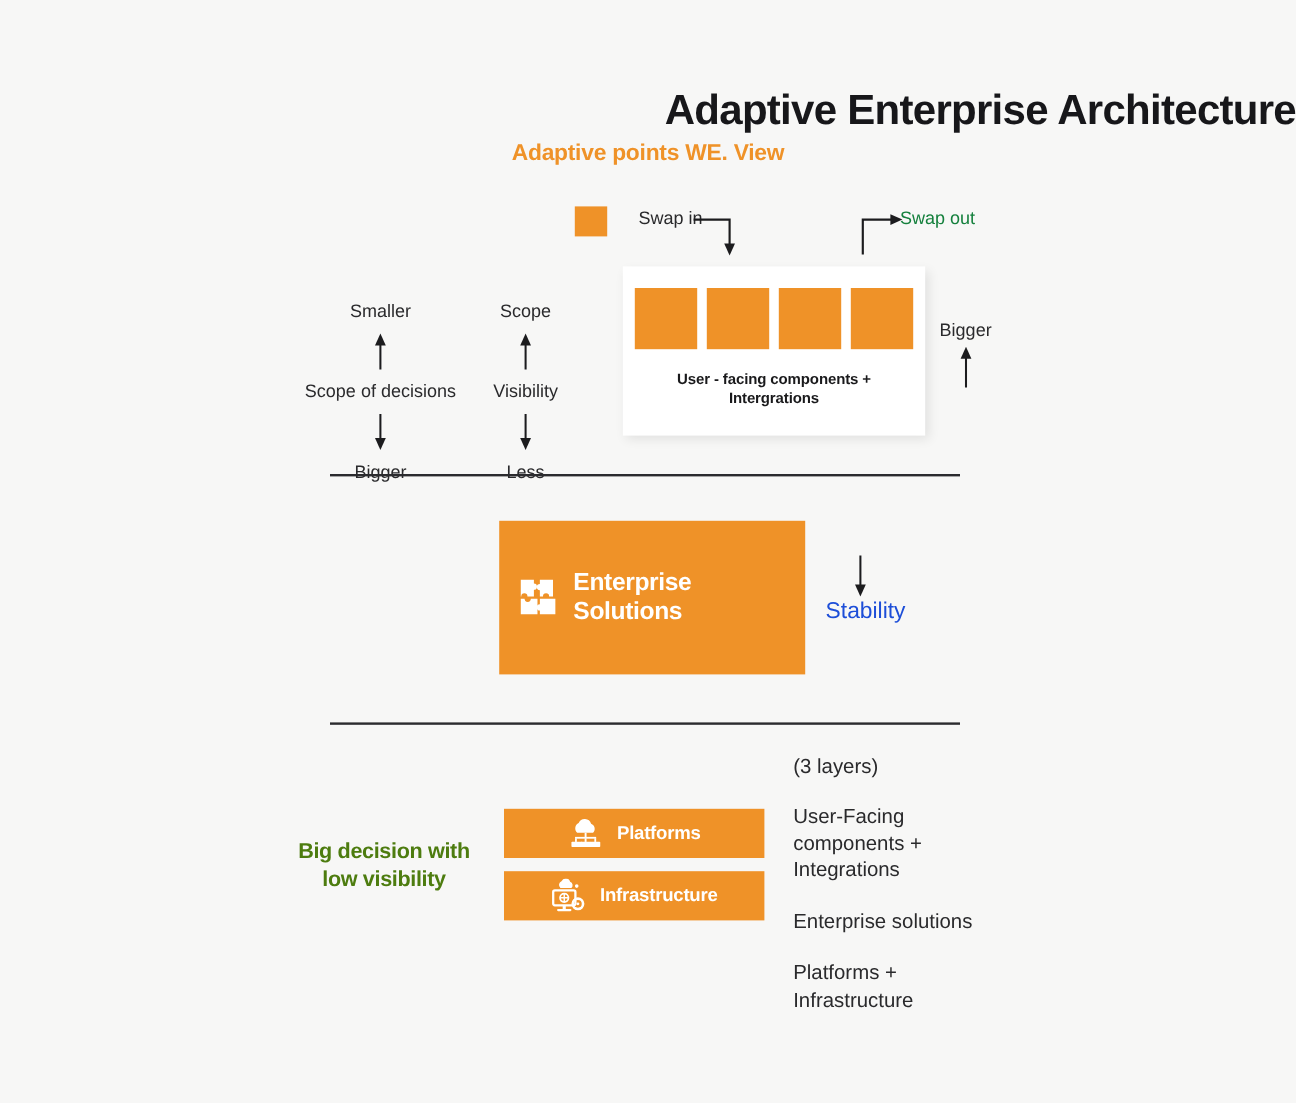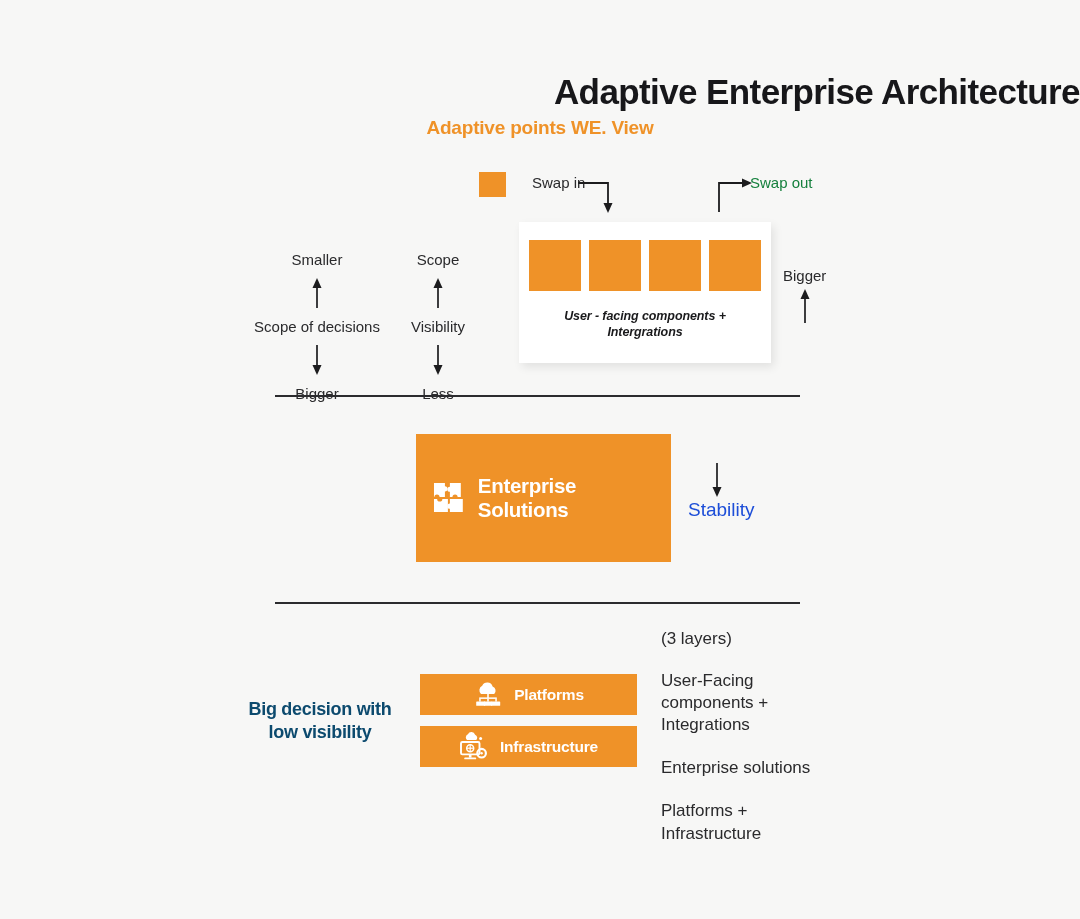--- a/index.html
+++ b/index.html
@@ -48,21 +48,20 @@
   }
   .elbow { stroke: #1c1c1e; stroke-width: 1.8; fill: none; }
   .elbow-head { fill: #1c1c1e; }
 
   
   #top-card {
     left: 519px; top: 222px;
     width: 252px; height: 141px;
     background: #ffffff;
     box-shadow: 3px 4px 9px rgba(0,0,0,0.09);
-    font-style: italic;
   }
   #blocks-row {
     position: absolute;
     left: 10px; top: 18px;
     width: 232px;
     display: flex;
     justify-content: space-between;
   }
   .block {
     width: 52px; height: 51px;
@@ -137,21 +136,21 @@
   }
 
   
   #big-decision {
     left: 246px; top: 698px;
     width: 148px;
     text-align: center;
     font-size: 18px;
     font-weight: 700;
     line-height: 1.3;
-    color: #0c4a6e;
+    color: #4d7c0f;
     letter-spacing: -0.3px;
   }
 
   .stack-box {
     left: 420px;
     width: 217px; height: 41px;
     background: #ef9228;
     display: flex;
     align-items: center;
     justify-content: center;

